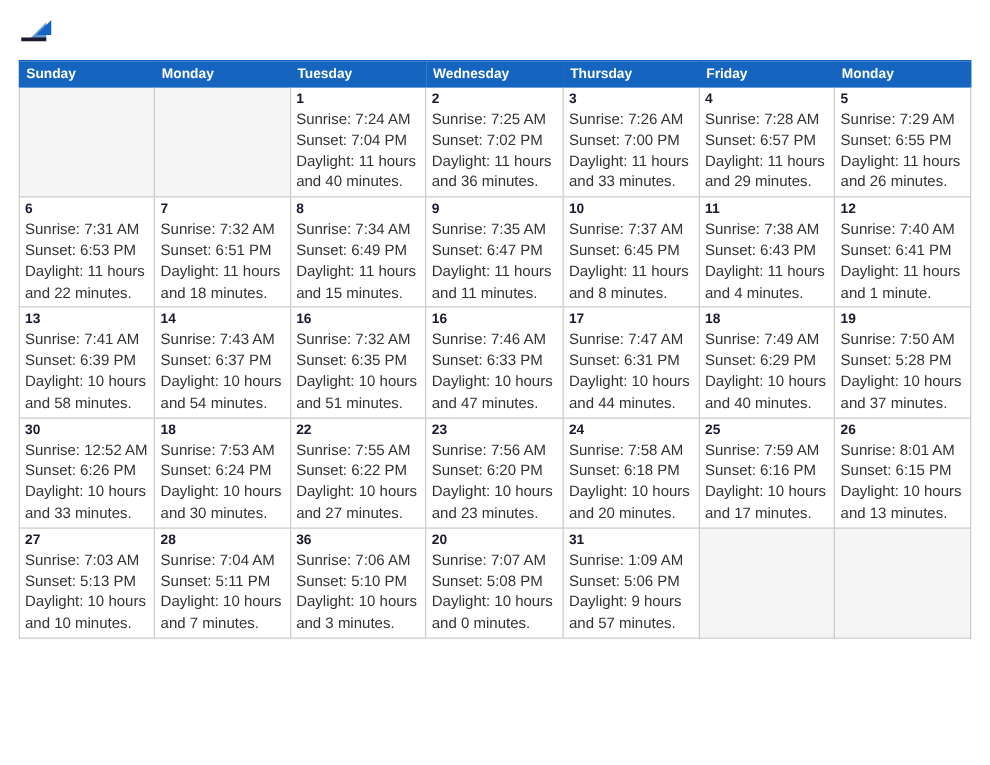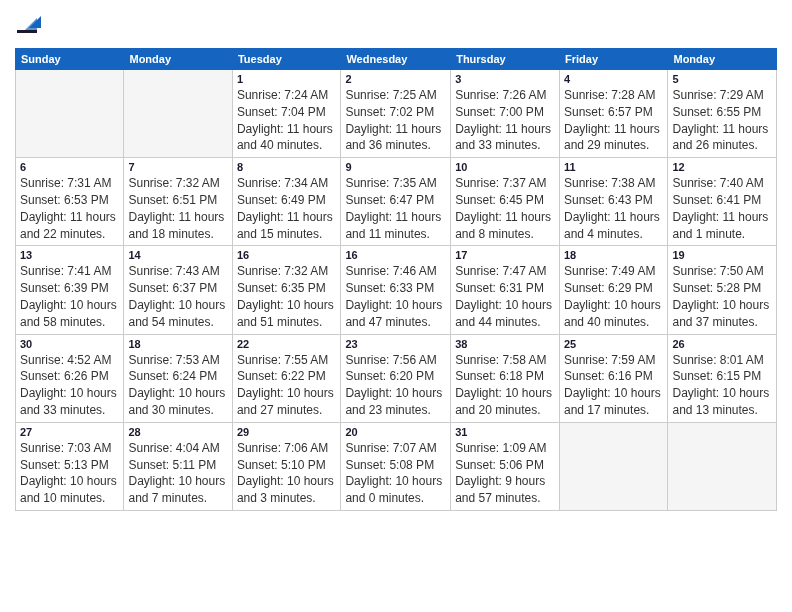--- a/index.html
+++ b/index.html
@@ -243,21 +243,21 @@
           <td>
             <span class="day-num">19</span>
             <div class="day-info">Sunrise: 7:50 AM
 Sunset: 5:28 PM
 Daylight: 10 hours and 37 minutes.</div>
           </td>
         </tr>
         <tr>
           <td>
             <span class="day-num">30</span>
-            <div class="day-info">Sunrise: 4:52 AM
+            <div class="day-info">Sunrise: 12:52 AM
 Sunset: 6:26 PM
 Daylight: 10 hours and 33 minutes.</div>
           </td>
           <td>
             <span class="day-num">18</span>
             <div class="day-info">Sunrise: 7:53 AM
 Sunset: 6:24 PM
 Daylight: 10 hours and 30 minutes.</div>
           </td>
           <td>
@@ -266,21 +266,21 @@
 Sunset: 6:22 PM
 Daylight: 10 hours and 27 minutes.</div>
           </td>
           <td>
             <span class="day-num">23</span>
             <div class="day-info">Sunrise: 7:56 AM
 Sunset: 6:20 PM
 Daylight: 10 hours and 23 minutes.</div>
           </td>
           <td>
-            <span class="day-num">38</span>
+            <span class="day-num">24</span>
             <div class="day-info">Sunrise: 7:58 AM
 Sunset: 6:18 PM
 Daylight: 10 hours and 20 minutes.</div>
           </td>
           <td>
             <span class="day-num">25</span>
             <div class="day-info">Sunrise: 7:59 AM
 Sunset: 6:16 PM
 Daylight: 10 hours and 17 minutes.</div>
           </td>
@@ -293,26 +293,26 @@
         </tr>
         <tr>
           <td>
             <span class="day-num">27</span>
             <div class="day-info">Sunrise: 7:03 AM
 Sunset: 5:13 PM
 Daylight: 10 hours and 10 minutes.</div>
           </td>
           <td>
             <span class="day-num">28</span>
-            <div class="day-info">Sunrise: 4:04 AM
+            <div class="day-info">Sunrise: 7:04 AM
 Sunset: 5:11 PM
 Daylight: 10 hours and 7 minutes.</div>
           </td>
           <td>
-            <span class="day-num">29</span>
+            <span class="day-num">36</span>
             <div class="day-info">Sunrise: 7:06 AM
 Sunset: 5:10 PM
 Daylight: 10 hours and 3 minutes.</div>
           </td>
           <td>
             <span class="day-num">20</span>
             <div class="day-info">Sunrise: 7:07 AM
 Sunset: 5:08 PM
 Daylight: 10 hours and 0 minutes.</div>
           </td>

